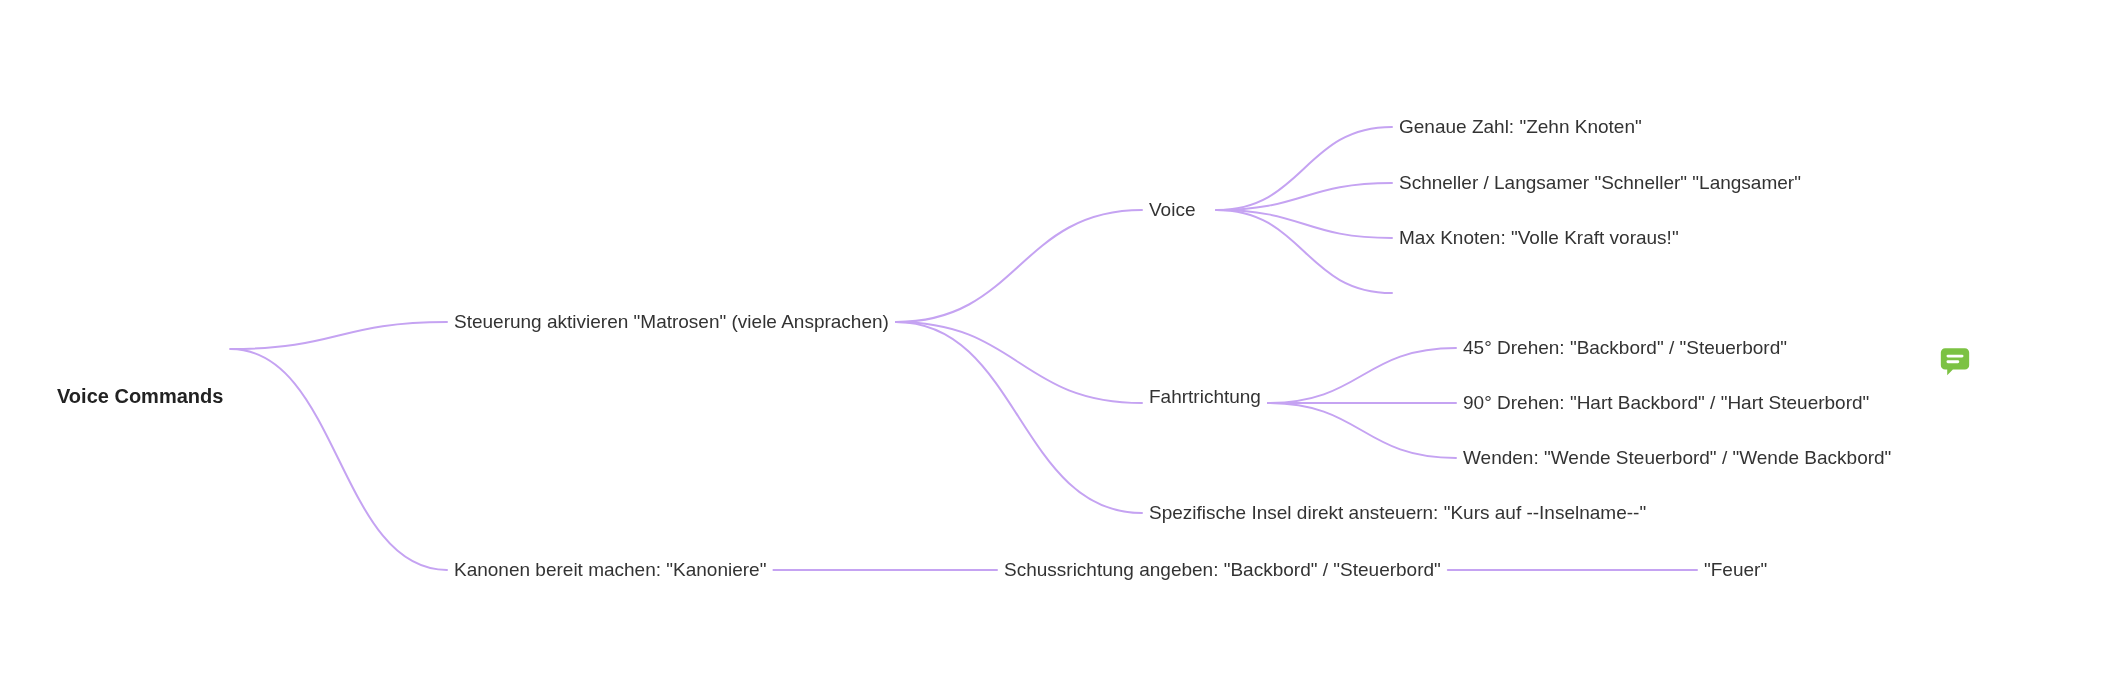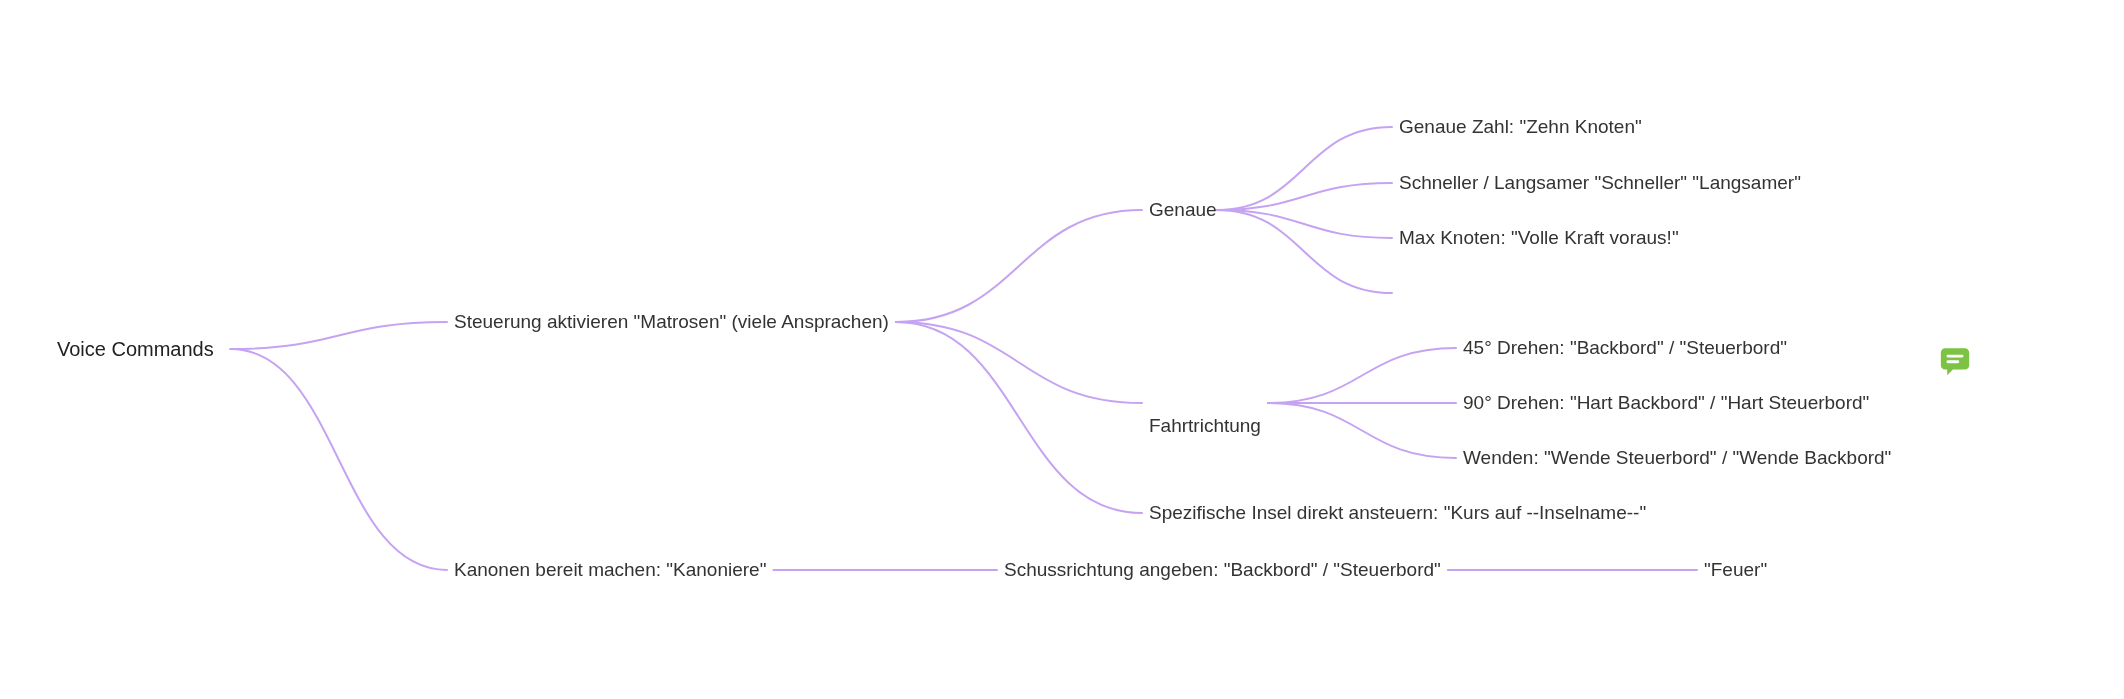--- a/index.html
+++ b/index.html
@@ -33,22 +33,23 @@
   .node{
     position:absolute;
     transform:translateY(-50%);
     white-space:nowrap;
     font-size:19px;
     color:var(--text);
     cursor:pointer;
   }
   .node.root{
     font-size:20px;
-    font-weight:normal;
+    font-weight:bold;
     color:#222222;
+    margin-top:47px;
   }
   .comment-indicator{
     position:absolute;
     width:34px;height:34px;
     cursor:pointer;
   }
   .comment-indicator svg{display:block;}
 </style>
 </head>
 <body>
@@ -69,30 +70,30 @@
       <path d="M 1267.953125 403 C 1361.9765625 403, 1361.9765625 403, 1456 403"></path>
       <path d="M 1267.953125 403 C 1361.9765625 403, 1361.9765625 458, 1456 458"></path>
       <path d="M 773.4375 570 C 885.21875 570, 885.21875 570, 997 570"></path>
       <path d="M 1447.796875 570 C 1572.3984375 570, 1572.3984375 570, 1697 570"></path>
     </svg>
 
   <div class="node root" style="left:57px;top:349px;">Voice Commands</div>
 
   <div class="node" style="left:454px;top:322px;">Steuerung aktivieren "Matrosen" (viele Ansprachen)</div>
 
-  <div class="node" style="left:1149px;top:210px;">Genaue</div>
+  <div class="node" style="left:1149px;top:210px;">Voice</div>
 
   <div class="node" style="left:1399px;top:127px;">Genaue Zahl: "Zehn Knoten"</div>
 
   <div class="node" style="left:1399px;top:183px;">Schneller / Langsamer "Schneller" "Langsamer"</div>
 
   <div class="node" style="left:1399px;top:238px;">Max Knoten: "Volle Kraft voraus!"</div>
 
 
-  <div class="node" style="left:1149px;top:426px;">Fahrtrichtung</div>
+  <div class="node" style="left:1149px;top:397px;">Fahrtrichtung</div>
 
   <div class="node" style="left:1463px;top:348px;">45° Drehen: "Backbord" / "Steuerbord"</div>
 
   <div class="node" style="left:1463px;top:403px;">90° Drehen: "Hart Backbord" / "Hart Steuerbord"</div>
 
   <div class="node" style="left:1463px;top:458px;">Wenden: "Wende Steuerbord" / "Wende Backbord"</div>
 
   <div class="node" style="left:1149px;top:513px;">Spezifische Insel direkt ansteuern: "Kurs auf --Inselname--"</div>
 
   <div class="node" style="left:454px;top:570px;">Kanonen bereit machen: "Kanoniere"</div>

